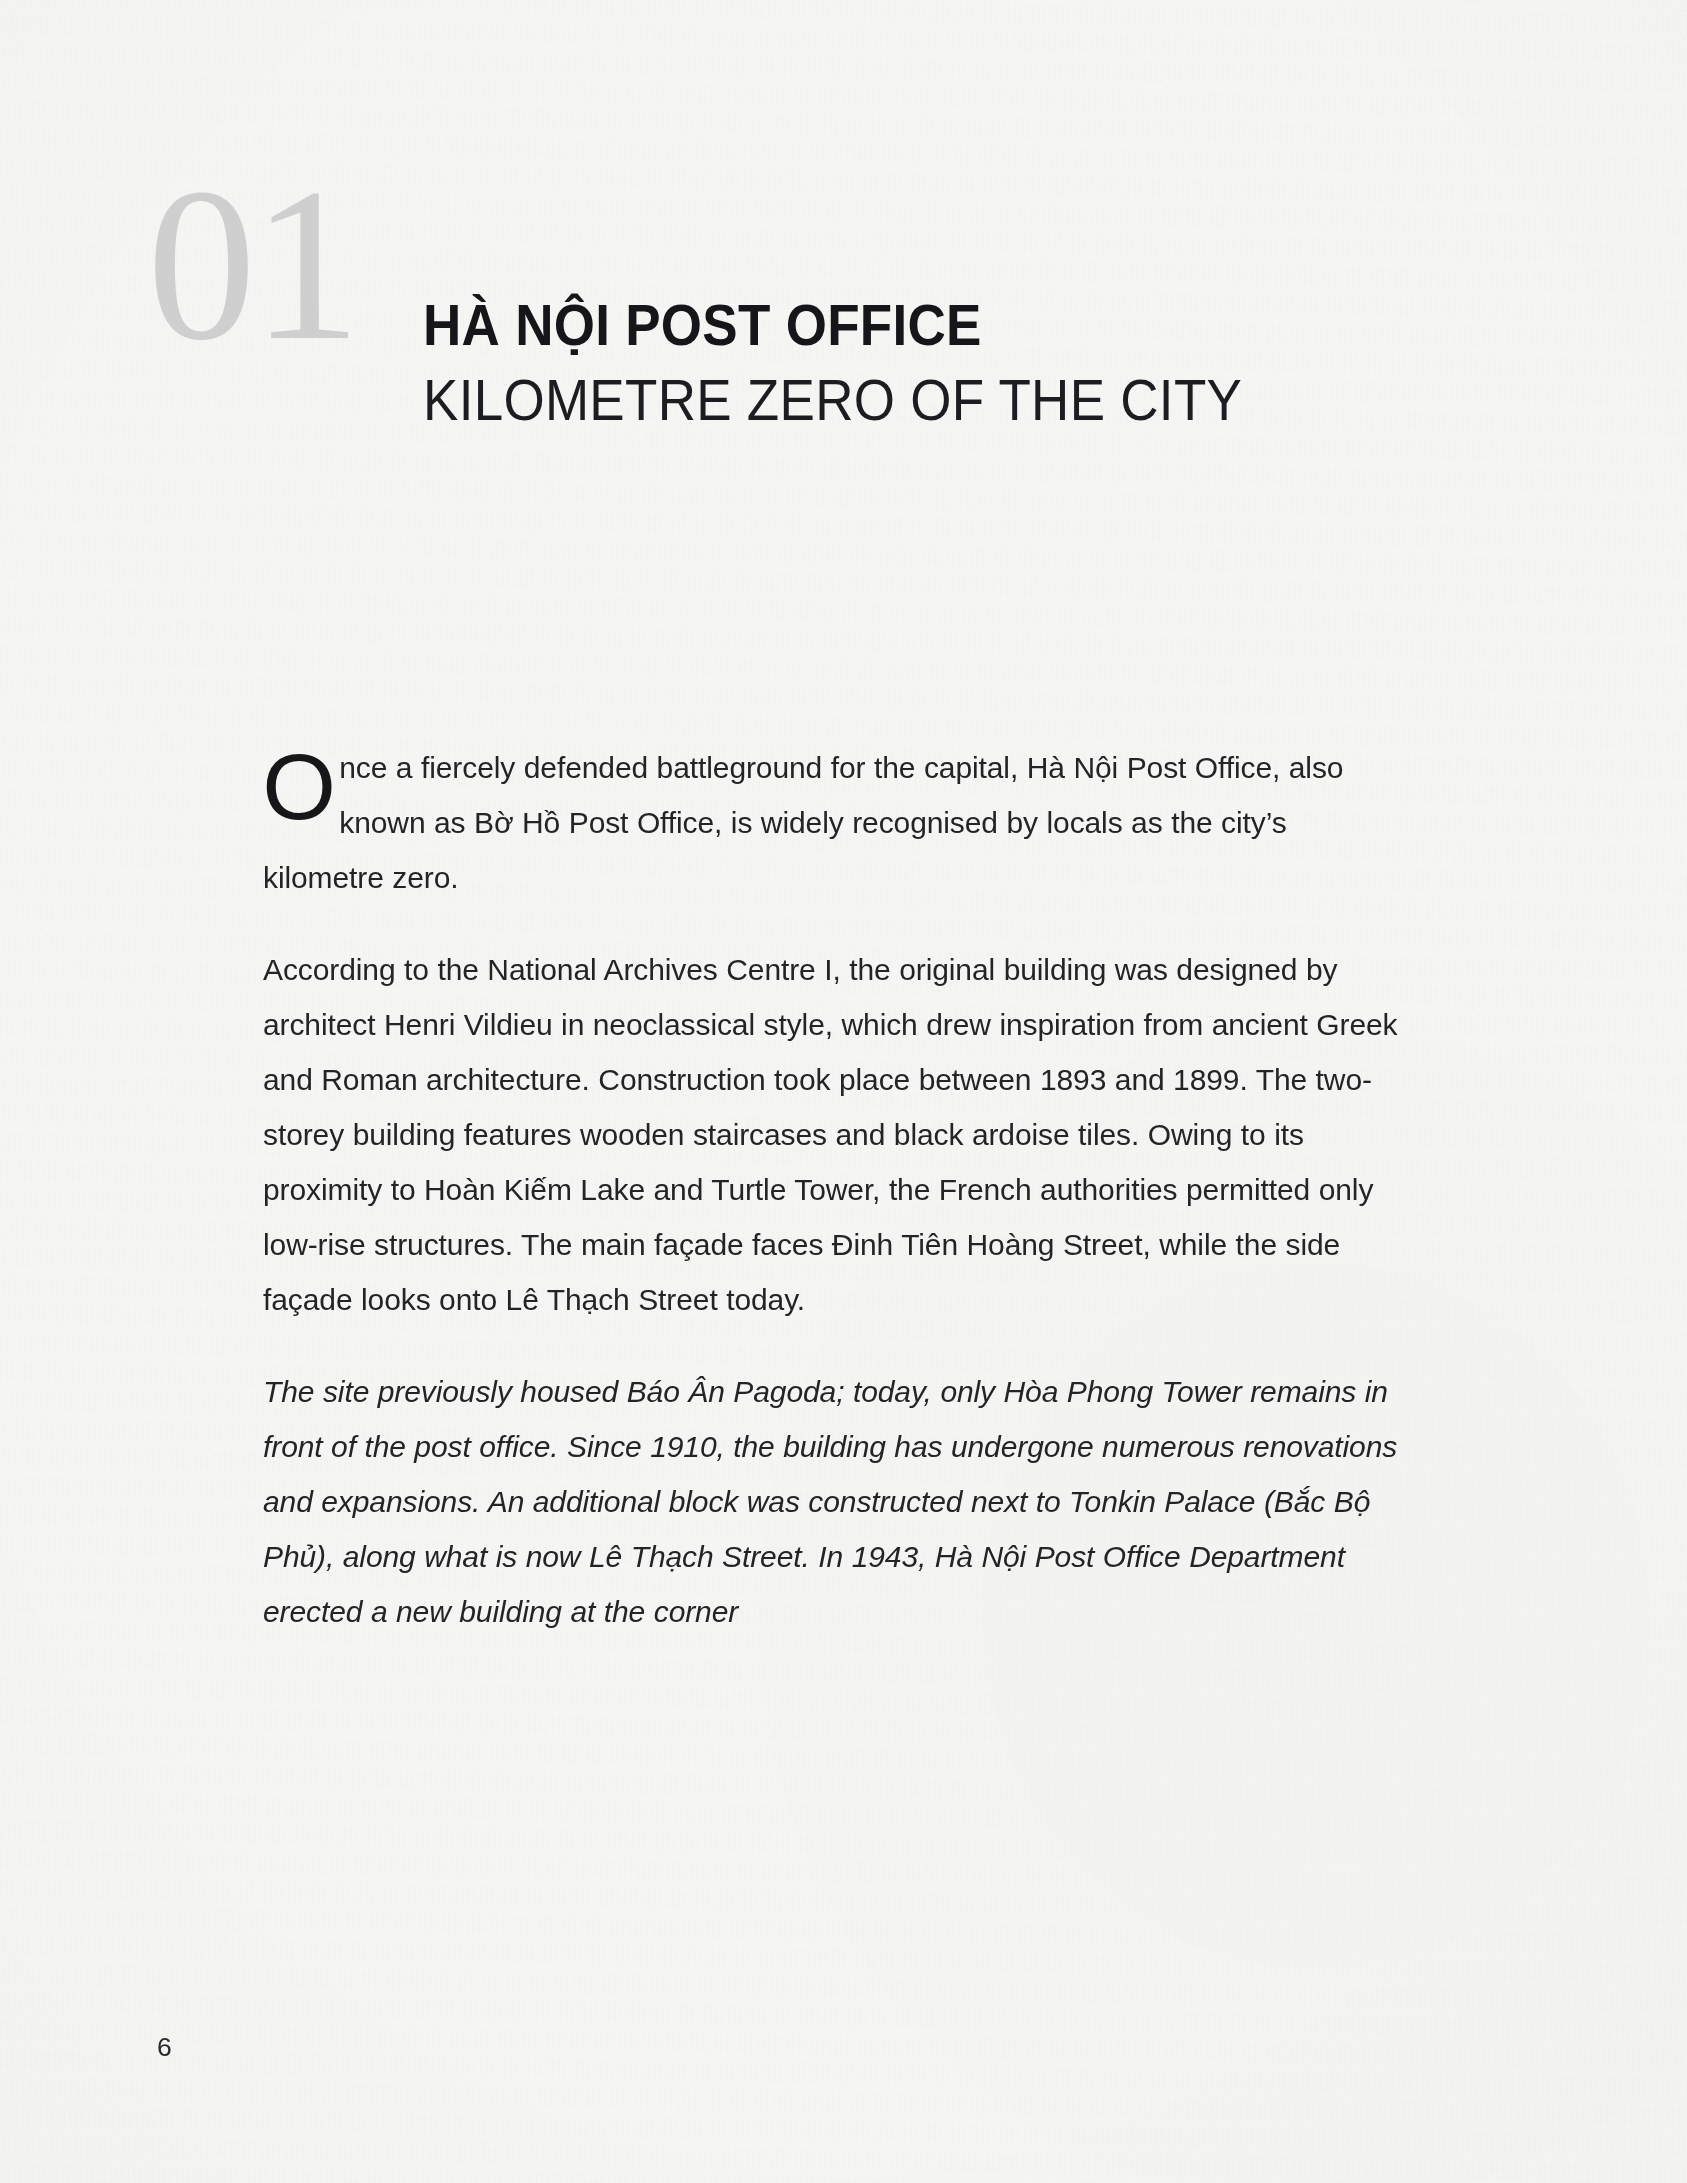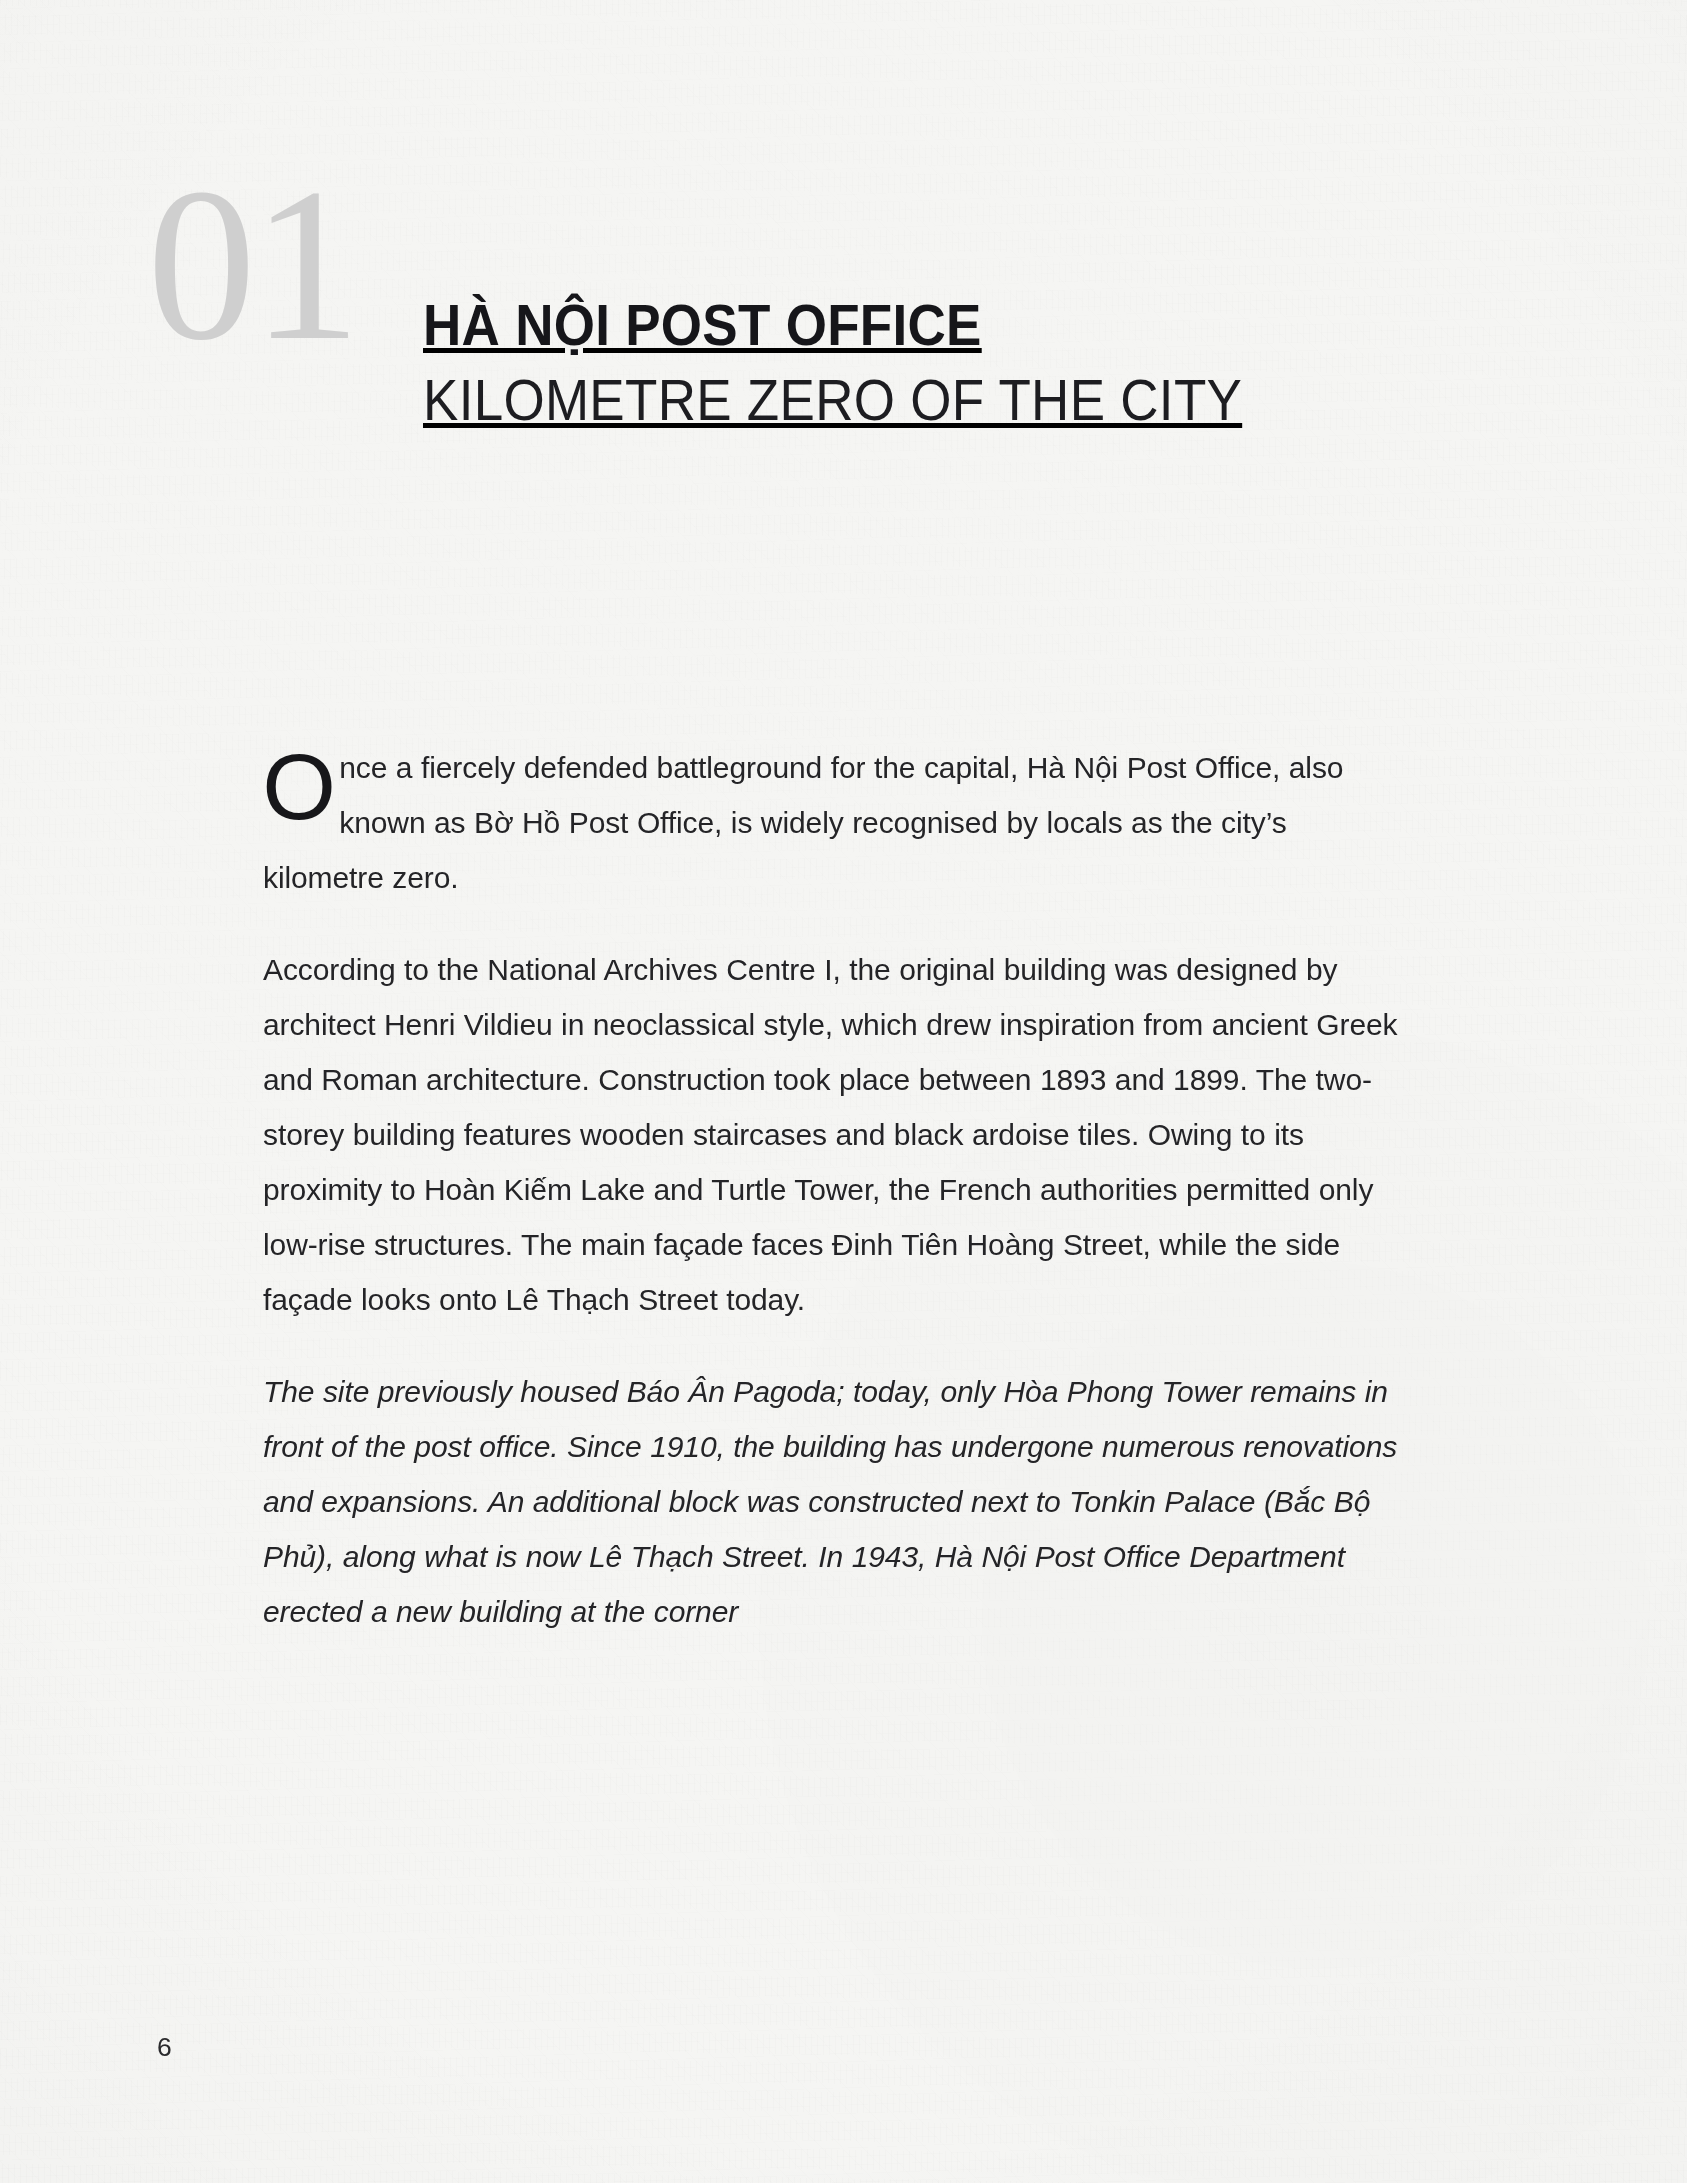--- a/index.html
+++ b/index.html
@@ -75,21 +75,20 @@
     letter-spacing: -4px;
     user-select: none;
     text-align: right;
   }
 
   .title-block {
     position: absolute;
     left: 423px;
     top: 140px;
     width: 1032px;
-    text-decoration: underline;
   }
 
   .chapter-title {
     font-family: "Liberation Sans Narrow", "Liberation Sans", sans-serif;
     font-size: 57px;
     line-height: 1.02;
     font-weight: 700;
     color: #16161a;
     letter-spacing: 0.3px;
     white-space: nowrap;

